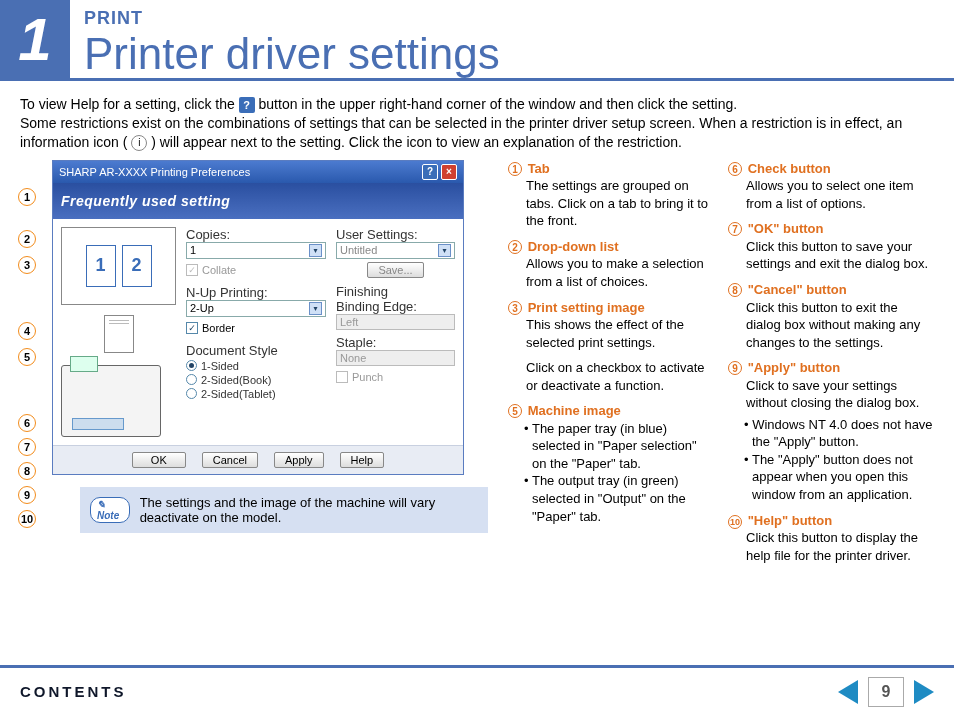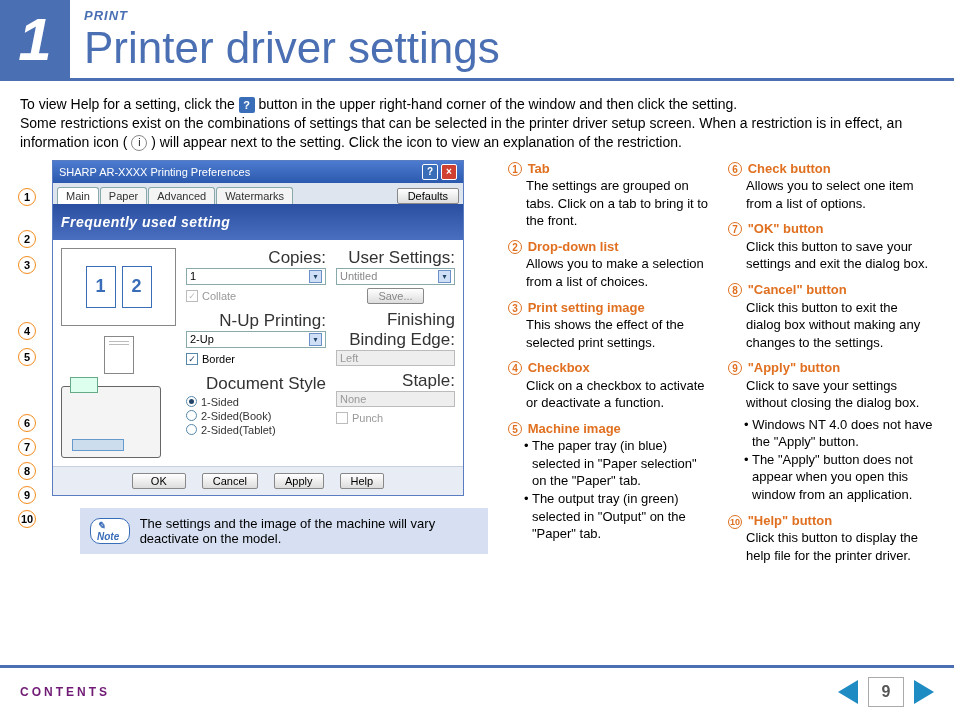--- a/index.html
+++ b/index.html
@@ -3,21 +3,21 @@
 <meta charset="utf-8">
 <style>
   * { box-sizing: border-box; margin: 0; padding: 0; }
   body { font-family: Arial, Helvetica, sans-serif; font-size: 13px; color: #000; width: 954px; height: 715px; background: #fff; position: relative; overflow: hidden; }
 
   
   .header-band { display: flex; align-items: stretch; height: 78px; }
   .big-num-box { width: 70px; background: #4a6fb3; color: #fff; display: flex; align-items: center; justify-content: center; }
   .big-num { font-size: 60px; font-weight: bold; font-style: italic; }
   .header-text { padding: 8px 0 0 14px; }
-  .header-small { font-size: 13px; font-weight: bold; color: #4a6fb3; letter-spacing: 1px; font-style: italic; }
+  .header-small { font-size: 18px; font-weight: bold; color: #4a6fb3; letter-spacing: 1px; }
   .header-title { font-size: 44px; color: #4a6fb3; }
   .header-rule { border-bottom: 3px solid #4a6fb3; margin-left: 0; }
 
   
   .intro { padding: 14px 20px 8px 20px; font-size: 14px; line-height: 1.35; }
   .help-chip { display:inline-block; width:16px; height:16px; background:#3a6db8; color:#fff; font-size:11px; line-height:16px; text-align:center; border-radius:2px; vertical-align:middle; font-weight:bold;}
   .info-chip { display:inline-block; width:16px; height:16px; border:1px solid #888; border-radius:50%; font-size:10px; line-height:14px; text-align:center; vertical-align:middle; background:#fff;}
 
   
   .main-area { display:flex; padding: 0 20px; gap: 18px; }
@@ -51,40 +51,40 @@
   .shot-left { width:115px; }
   .preview-box { border:1px solid #888; background:#fff; height:78px; display:flex; align-items:center; justify-content:center; gap:6px; }
   .pg { width:30px; height:42px; border:1px solid #3a6db8; display:flex; align-items:center; justify-content:center; font-size:18px; color:#3a6db8; font-weight:bold;}
   .mini-doc { margin-top:10px; width:30px; height:38px; border:1px solid #888; margin-left:auto; margin-right:auto; position:relative;}
   .mini-doc::before { content:""; position:absolute; inset:4px; border-top:4px double #bbb; }
   .machine { margin-top:12px; width:100px; height:72px; border:1px solid #666; background:#f4f4f4; border-radius:3px; position:relative;}
   .machine::before{content:""; position:absolute; top:-10px; left:8px; width:26px; height:14px; background:#dfe; border:1px solid #6a8;}
   .machine::after{content:""; position:absolute; bottom:6px; left:10px; width:50px; height:10px; background:#cde; border:1px solid #69c;}
   .shot-mid { width:140px; }
   .shot-right { flex:1; color:#888; }
-  .field-label { font-size:17px; color:#333;text-align:right; }
+  .field-label { font-size:13px; color:#333; }
   .field-input { width:100%; border:1px solid #8aa; background:#fff; font-size:11px; padding:1px 3px; margin-bottom:5px; display:flex; justify-content:space-between; align-items:center;}
   .dd-arrow { width:13px; height:13px; background:#cfe0f6; border:1px solid #6a90c8; display:flex; align-items:center; justify-content:center; font-size:8px; color:#246;}
   .chk-row { display:flex; align-items:center; gap:4px; font-size:11px; margin:3px 0; }
   .chk { width:12px; height:12px; border:1px solid #58a; background:#fff; display:flex; align-items:center; justify-content:center; font-size:9px; color:#246;}
   .chk.dis { border-color:#bbb; color:#bbb;}
   .radio-row{ display:flex; align-items:center; gap:4px; font-size:11px; margin:2px 0; color:#333;}
   .radio{width:11px;height:11px;border:1px solid #58a;border-radius:50%;display:flex;align-items:center;justify-content:center;}
   .radio .dot{width:5px;height:5px;background:#246;border-radius:50%;}
   .grey-field{ width:100%; border:1px solid #bbb; background:#eee; color:#999; font-size:11px; padding:1px 3px; margin-bottom:5px;}
   .btn-row { background:#e8ecf4; padding:6px; display:flex; justify-content:center; gap:16px; border-top:1px solid #c8d0e0;}
 
   
   .note-box { margin: 12px 0 0 28px; width: 408px; background:#d6e0f2; padding:8px 10px; display:flex; align-items:center; gap:10px; font-size:13px; }
   .note-pill { border:1px solid #3a6db8; border-radius:10px; background:#fff; padding:1px 6px; font-size:10px; font-style:italic; color:#3a6db8; font-weight:bold;}
   .note-pill::before{content:"✎ ";}
 
   
   .footer { position:absolute; bottom:0; left:0; right:0; border-top:3px solid #4a6fb3; height:50px; display:flex; align-items:center; padding:0 20px; }
-  .footer-left { color:#701a75; font-weight:bold; letter-spacing:3px; font-size:12px;}
+  .footer-left { color:#0f172a; font-weight:bold; letter-spacing:3px; font-size:15px;}
   .footer-right { margin-left:auto; display:flex; align-items:center; gap:10px;}
   .nav-tri { width:0; height:0; border-top:12px solid transparent; border-bottom:12px solid transparent; }
   .nav-prev { border-right:20px solid #1e8bc3; }
   .nav-next { border-left:20px solid #1e8bc3; }
   .page-num-box{ border:1px solid #aaa; background:#fff; width:36px; height:30px; display:flex; align-items:center; justify-content:center; font-size:16px; font-weight:bold; color:#555;}
 </style>
 </head>
 <body>
 
 <div class="header-band">
@@ -130,27 +130,20 @@
 
     <div class="shot-wrap">
       <div class="shot">
         <div class="shot-title">
           <span>SHARP AR-XXXX Printing Preferences</span>
           <span class="shot-title-right">
             <span class="sq-btn">?</span>
             <span class="sq-btn close">×</span>
           </span>
         </div>
-        <div class="tab-row">
-          <div class="tab active">Main</div>
-          <div class="tab">Paper</div>
-          <div class="tab">Advanced</div>
-          <div class="tab">Watermarks</div>
-          <div class="defaults"><span class="win-btn">Defaults</span></div>
-        </div>
         <div class="freq-bar">Frequently used setting</div>
         <div class="shot-body">
           <div class="shot-left">
             <div class="preview-box">
               <div class="pg">1</div>
               <div class="pg">2</div>
             </div>
             <div class="mini-doc"></div>
             <div class="machine"></div>
           </div>
@@ -228,21 +221,20 @@
     <div class="col">
       <div><span class="circ-num">1</span> <span class="item-hdr">Tab</span></div>
       <div class="item-body">The settings are grouped on tabs. Click on a tab to bring it to the front.</div>
 
       <div><span class="circ-num">2</span> <span class="item-hdr">Drop-down list</span></div>
       <div class="item-body">Allows you to make a selection from a list of choices.</div>
 
       <div><span class="circ-num">3</span> <span class="item-hdr">Print setting image</span></div>
       <div class="item-body">This shows the effect of the selected print settings.</div>
 
-      <div><span class="circ-num">4</span> <span class="item-hdr">Checkbox</span></div>
       <div class="item-body">Click on a checkbox to activate or deactivate a function.</div>
 
       <div><span class="circ-num">5</span> <span class="item-hdr">Machine image</span></div>
       <div class="bullet-line">• <span>The paper tray (in blue) selected in "Paper selection" on the "Paper" tab.</span></div>
       <div class="bullet-line">• <span>The output tray (in green) selected in "Output" on the "Paper" tab.</span></div>
     </div>
     <div class="col">
       <div><span class="circ-num">6</span> <span class="item-hdr">Check button</span></div>
       <div class="item-body">Allows you to select one item from a list of options.</div>
 

